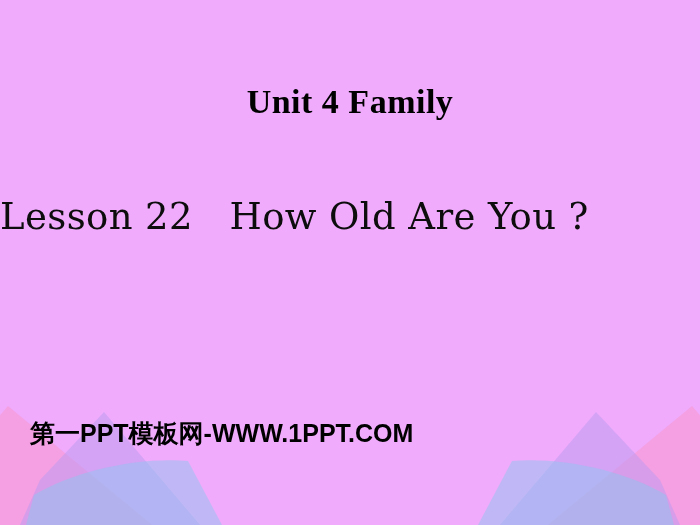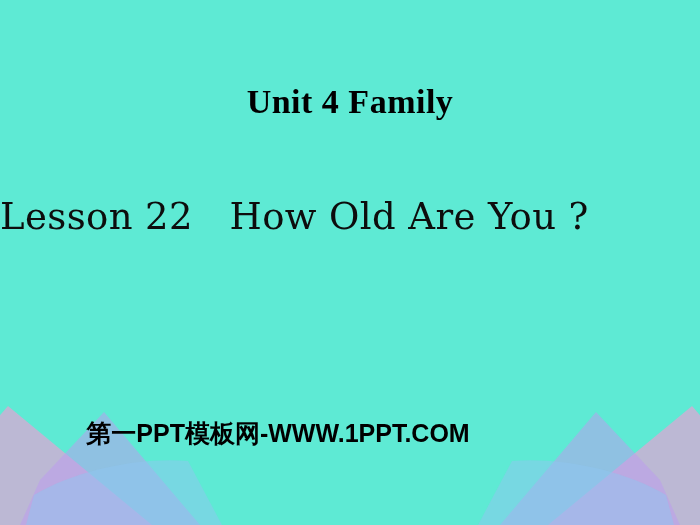--- a/index.html
+++ b/index.html
@@ -10,21 +10,21 @@
     width: 700px;
     height: 525px;
     background: #ffffff;
     font-family: "Liberation Serif", serif;
     overflow: hidden;
   }
   #slide {
     position: relative;
     width: 700px;
     height: 525px;
-    background: #5eead4;
+    background: #f0abfc;
     overflow: hidden;
   }
 
   
   #decor {
     position: absolute;
     left: 0;
     top: 0;
     width: 700px;
     height: 525px;
@@ -58,29 +58,29 @@
     line-height: 46px;
     color: #0d0d0d;
     letter-spacing: 0.4px;
     white-space: pre;
   }
   #watermark {
     position: absolute;
     left: 0;
     top: 418px;
     width: 556px;
-    text-align: center;
     font-family: "Liberation Sans", "DejaVu Sans", sans-serif;
     font-weight: bold;
     font-size: 25px;
     line-height: 31px;
     color: #000000;
     letter-spacing: 0px;
     white-space: pre;
     z-index: 5;
+    padding-left: 30px;
   }
 </style>
 </head>
 <body>
 
 <div id="slide">
 
   <svg id="decor" viewBox="0 0 700 525" width="700" height="525" xmlns="http://www.w3.org/2000/svg">
 
     <path d="M 8,406 L 152,525 L -40,525 L -48,470 Z" fill="#f79ad3" fill-opacity="0.62"></path>

